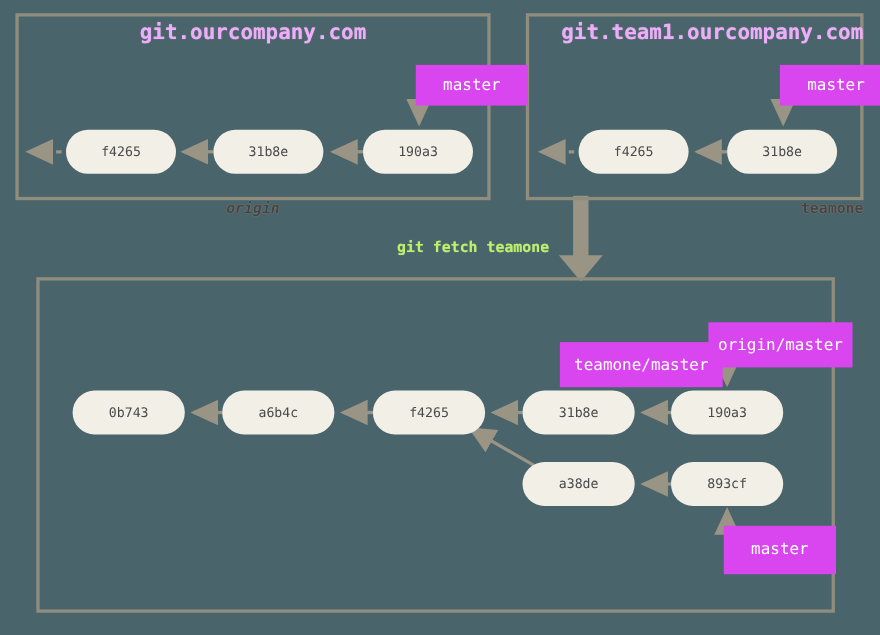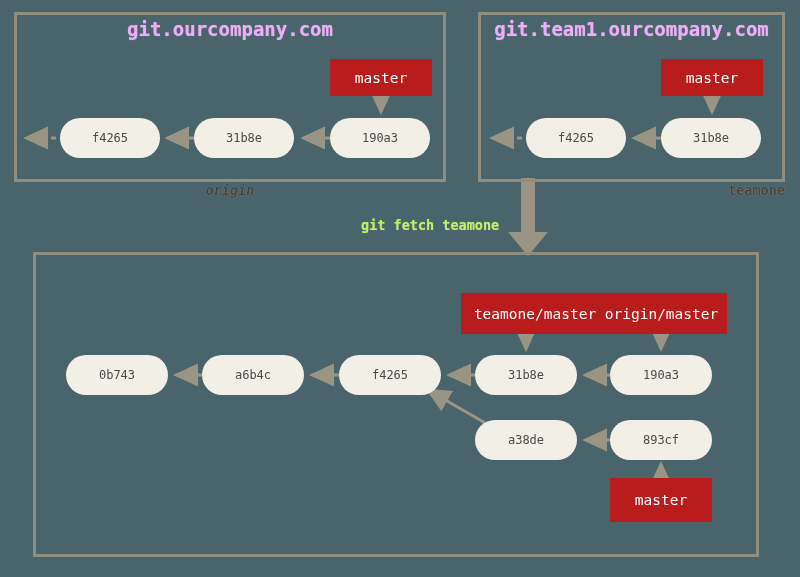--- a/index.html
+++ b/index.html
@@ -41,26 +41,27 @@
     background:#f1efe6;
     border-radius:20px;
     color:#4a4a4a;
     font-size:12px;
     display:flex;align-items:center;justify-content:center;
     box-sizing:border-box;
     white-space:nowrap;
   }
   .branch{
     position:absolute;
-    background:#b91c1c;
+    background:#d946ef;
     color:#ffffff;
     font-size:14.5px;
     display:flex;align-items:center;justify-content:center;
     box-sizing:border-box;
     white-space:nowrap;
+    margin-left:48px;
   }
   .cmd-label{
     position:absolute;
     color:#bef264;
     font-weight:bold;
     font-size:13.5px;
     white-space:nowrap;
     text-shadow:0 0 1px rgba(235,235,225,.45);
   }
 </style>
@@ -110,21 +111,21 @@
       <rect x="521" y="178" width="14" height="58" fill="#9a9485"></rect>
       <path d="M508,232 L548,232 L528,256 z" fill="#9a9485"></path>
     </g>
   </svg>
 
   <div class="host-box" style="left:14px;top:12px;width:432px;height:170px;"></div>
   <div class="host-title" style="left:14px;top:18px;width:432px;">git.ourcompany.com</div>
   <div class="host-label" style="left:14px;top:182px;width:432px;font-style:italic;">origin</div>
 
   <div class="host-box" style="left:478px;top:12px;width:307px;height:170px;"></div>
-  <div class="host-title" style="left:478px;top:18px;width:307px;">git.team1.ourcompany.com</div>
+  <div class="host-title" style="left:478px;top:18px;width:307px;padding-left:16px;">git.team1.ourcompany.com</div>
   <div class="host-label" style="left:478px;top:182px;width:307px;text-align:right;">teamone</div>
 
   <div class="host-box" style="left:33px;top:252px;width:726px;height:305px;"></div>
 
   <div class="cmd-label" style="left:361px;top:217px;">git fetch teamone</div>
 
   <div class="commit" style="left:60px;top:118px;width:100px;height:40px;">f4265</div>
   <div class="commit" style="left:194px;top:118px;width:100px;height:40px;">31b8e</div>
   <div class="commit" style="left:330px;top:118px;width:100px;height:40px;">190a3</div>
   <div class="branch" style="left:330px;top:59px;width:102px;height:37px;">master</div>
@@ -134,17 +135,17 @@
   <div class="branch" style="left:661px;top:59px;width:102px;height:37px;">master</div>
 
   <div class="commit" style="left:66px;top:355px;width:102px;height:40px;">0b743</div>
   <div class="commit" style="left:202px;top:355px;width:102px;height:40px;">a6b4c</div>
   <div class="commit" style="left:339px;top:355px;width:102px;height:40px;">f4265</div>
   <div class="commit" style="left:475px;top:355px;width:102px;height:40px;">31b8e</div>
   <div class="commit" style="left:610px;top:355px;width:102px;height:40px;">190a3</div>
   <div class="commit" style="left:475px;top:420px;width:102px;height:40px;">a38de</div>
   <div class="commit" style="left:610px;top:420px;width:102px;height:40px;">893cf</div>
 
-  <div class="branch" style="left:461px;top:293px;width:148px;height:41px;">teamone/master</div>
+  <div class="branch" style="left:461px;top:311px;width:148px;height:41px;">teamone/master</div>
   <div class="branch" style="left:596px;top:293px;width:131px;height:41px;">origin/master</div>
   <div class="branch" style="left:610px;top:478px;width:102px;height:44px;">master</div>
 
 </div>
 
 </body></html>

